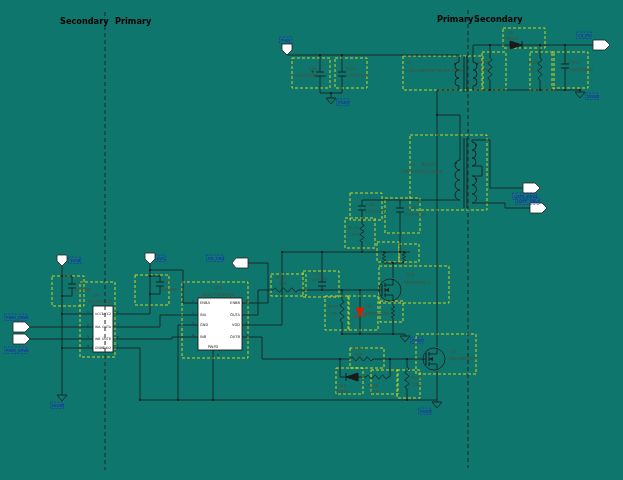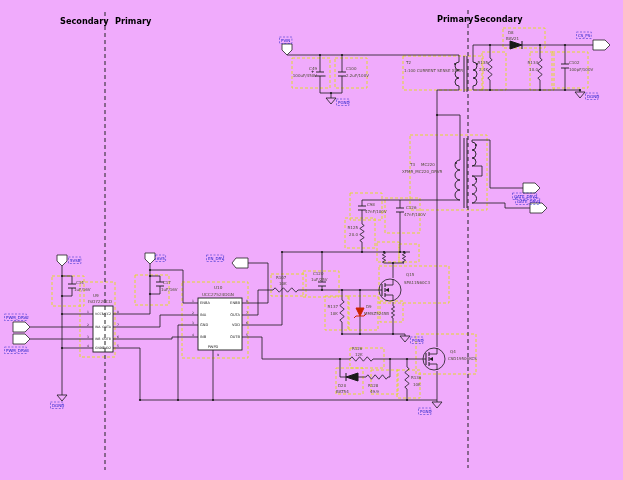--- a/index.html
+++ b/index.html
@@ -1,16 +1,16 @@
 <!DOCTYPE html>
 <html><head>
 <meta charset="utf-8">
 <style>
   html,body{margin:0;padding:0;background:#fff;}
-  #stage{position:relative;width:623px;height:480px;background:#f0abfc;overflow:hidden;}
+  #stage{position:relative;width:623px;height:480px;background:#0f766e;overflow:hidden;}
   svg text{font-family:"DejaVu Sans","Liberation Sans",sans-serif;}
 </style>
 </head>
 <body>
 
 <div id="stage">
   <svg id="schem" width="623" height="480" viewBox="0 0 623 480">
       <rect x="292" y="58" width="38" height="30" fill="none" stroke="#e0df17" stroke-width="0.9" stroke-dasharray="3 2"></rect>
       <rect x="335" y="58" width="32" height="30" fill="none" stroke="#e0df17" stroke-width="0.9" stroke-dasharray="3 2"></rect>
       <rect x="403" y="56" width="80" height="34" fill="none" stroke="#e0df17" stroke-width="0.9" stroke-dasharray="3 2"></rect>

